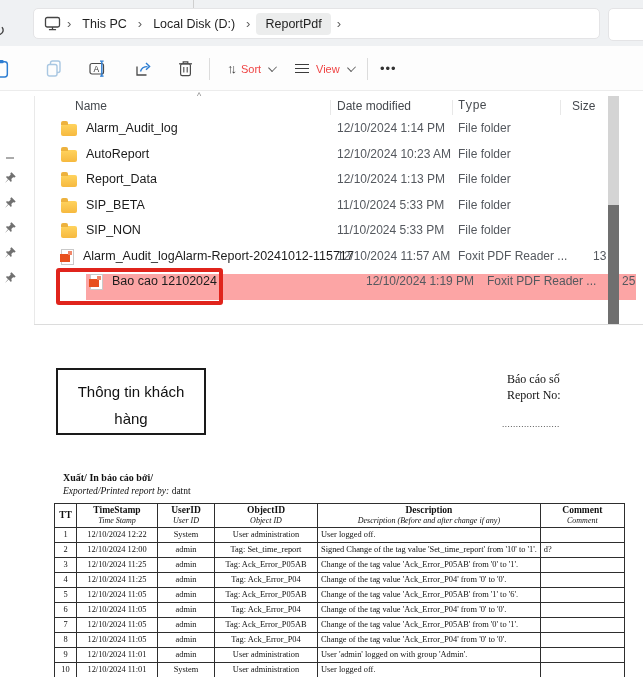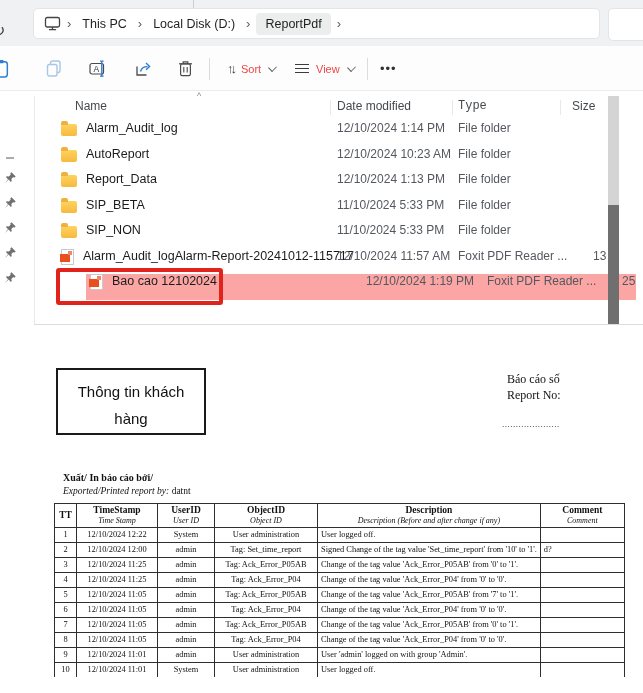--- a/index.html
+++ b/index.html
@@ -354,21 +354,21 @@
           <td class="c">admin</td>
           <td class="c">Tag: Ack_Error_P04</td>
           <td>Change of the tag value 'Ack_Error_P04' from '0' to '0'.</td>
           <td></td>
         </tr>
     <tr>
           <td class="c">5</td>
           <td class="c">12/10/2024 11:05</td>
           <td class="c">admin</td>
           <td class="c">Tag: Ack_Error_P05AB</td>
-          <td>Change of the tag value 'Ack_Error_P05AB' from '7' to '1'.</td>
+          <td>Change of the tag value 'Ack_Error_P05AB' from '1' to '6'.</td>
           <td></td>
         </tr>
     <tr>
           <td class="c">6</td>
           <td class="c">12/10/2024 11:05</td>
           <td class="c">admin</td>
           <td class="c">Tag: Ack_Error_P04</td>
           <td>Change of the tag value 'Ack_Error_P04' from '0' to '0'.</td>
           <td></td>
         </tr>

